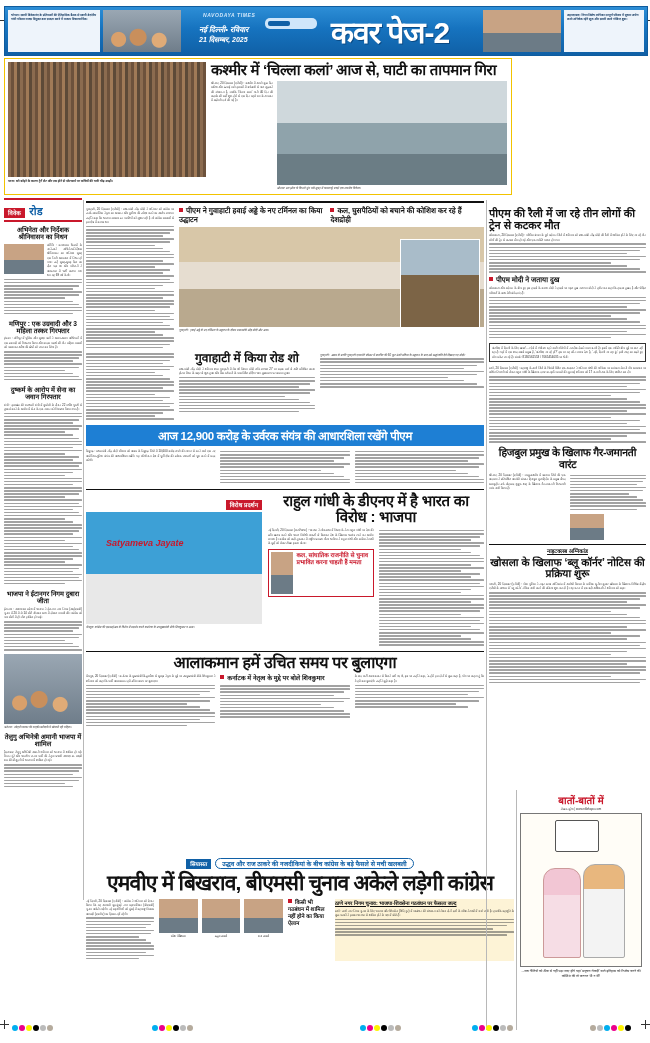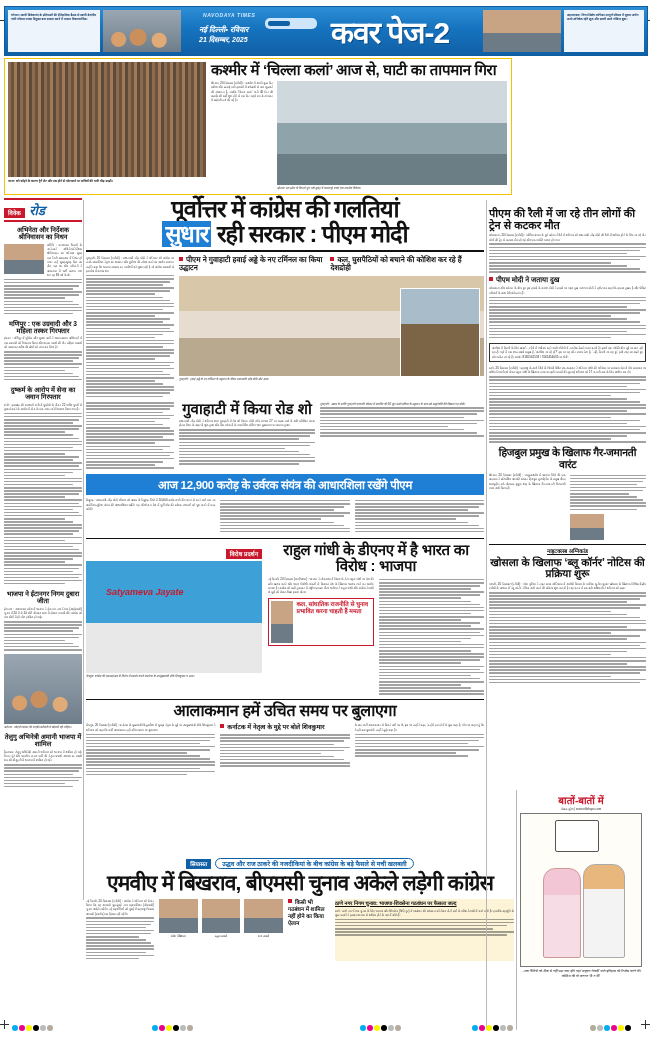--- a/index.html
+++ b/index.html
@@ -60,21 +60,21 @@
   .bubble{position:absolute;background:#fff;border:1px solid #222;border-radius:7px;font-size:4.1px;font-weight:bold;
      text-align:center;padding:3px 2px;line-height:1.3;}
   .bubble:after{content:"";position:absolute;bottom:-5px;left:12px;border:3px solid transparent;border-top-color:#222;}
 
   
   .lcol{position:absolute;left:4px;top:198px;width:78px;}
   .ccol{position:absolute;left:86px;top:198px;width:398px;}
   .rcol{position:absolute;left:489px;top:207px;width:157px;}
 
   .sec-badge{display:inline-block;background:#c9182b;color:#fff;font-size:6px;font-weight:bold;padding:1px 4px;}
-  .sec-badge2{display:inline-block;color:#1060a6;font-size:13px;font-weight:bold;font-style:italic;}
+  .sec-badge2{display:inline-block;color:#1060a6;font-size:11px;font-weight:bold;}
   .vivek-bar{border-top:2px solid #c9182b;border-bottom:2px solid #c9182b;padding:1px 0;margin-bottom:3px;}
 
   .sub-h{font-weight:bold;line-height:1.1;text-align:center;}
   .l-h{font-size:6.6px;margin:4px 0 2px;}
   .thumb-cap{font-size:2.8px;color:#333;margin-top:1px;}
 
   
   .main-head{font-size:23.5px;font-weight:bold;line-height:1.02;text-align:center;letter-spacing:-1px;}
   .main-head .hlite{background:#1e7fd4;color:#fff;padding:0 3px;}
   .head-rule{height:2px;background:#111;margin:3px 0 4px;}
@@ -83,21 +83,21 @@
   .dot-h:before{content:"";display:inline-block;width:4px;height:4px;background:#c9182b;margin-right:3px;vertical-align:1px;}
 
   .blue-band{background:#1e7fd4;color:#fff;font-size:11.5px;font-weight:bold;text-align:center;padding:3px 0;margin:4px 0 3px;letter-spacing:-.3px;}
 
   .photo{background:#8a8f95;overflow:hidden;position:relative;}
   .cap{font-size:2.9px;font-style:italic;color:#333;margin-top:1px;}
 
   .boxed{border:1px solid #333;padding:2px;box-sizing:border-box;}
   .tint{background:#fdf3d6;}
 
-  .mid-h{font-size:15px;font-weight:bold;line-height:1.08;text-align:center;}
+  .mid-h{font-size:12px;font-weight:bold;line-height:1.08;text-align:center;}
   .r-h{font-size:10.5px;font-weight:bold;line-height:1.1;text-align:center;}
   .kicker-ul{text-decoration:underline;font-size:5.6px;font-weight:bold;text-align:center;display:block;}
 
   .redbox{border:1.6px solid #c9182b;padding:2px;box-sizing:border-box;}
   .redtxt{color:#c9182b;font-size:6px;font-weight:bold;line-height:1.25;}
 
   .kicker-row{display:flex;align-items:center;gap:4px;justify-content:center;}
   .kick-pill{border:1px solid #1060a6;border-radius:8px;color:#1060a6;font-size:6.3px;font-weight:bold;padding:0 6px;}
   .kick-tag{background:#1060a6;color:#fff;font-size:5.6px;font-weight:bold;padding:1px 4px;}
 
@@ -301,27 +301,20 @@
           <span></span>
           <span></span>
           <span></span>
           <span></span>
       </div>
     </div>
   </div>
 
   <div class="ccol">
 
-    <div class="main-head">
-      <div>पूर्वोत्तर में कांग्रेस की गलतियां</div>
-      <div style="margin-top:1px">
-        <span class="hlite">सुधार</span>
-        <span>रही सरकार : पीएम मोदी</span>
-      </div>
-    </div>
     <div class="head-rule"></div>
 
     <div style="display:flex;gap:5px;">
       <div style="width:88px">
         <div class="body-txt">गुवाहाटी, 20 दिसम्बर (एजेंसी) : प्रधानमंत्री नरेंद्र मोदी ने शनिवार को कांग्रेस पर उनके सामाजिक नेतृत्व का अपमान और पूर्वोत्तर की उपेक्षा करने का आरोप लगाया। उन्होंने कहा कि भाजपा सरकार उन गलतियों को सुधार रही है जो कांग्रेस सरकारों से इस क्षेत्र में कायम था।</div>
         <div class="greek">
           <span></span>
             <span></span>
             <span></span>
             <span></span>

